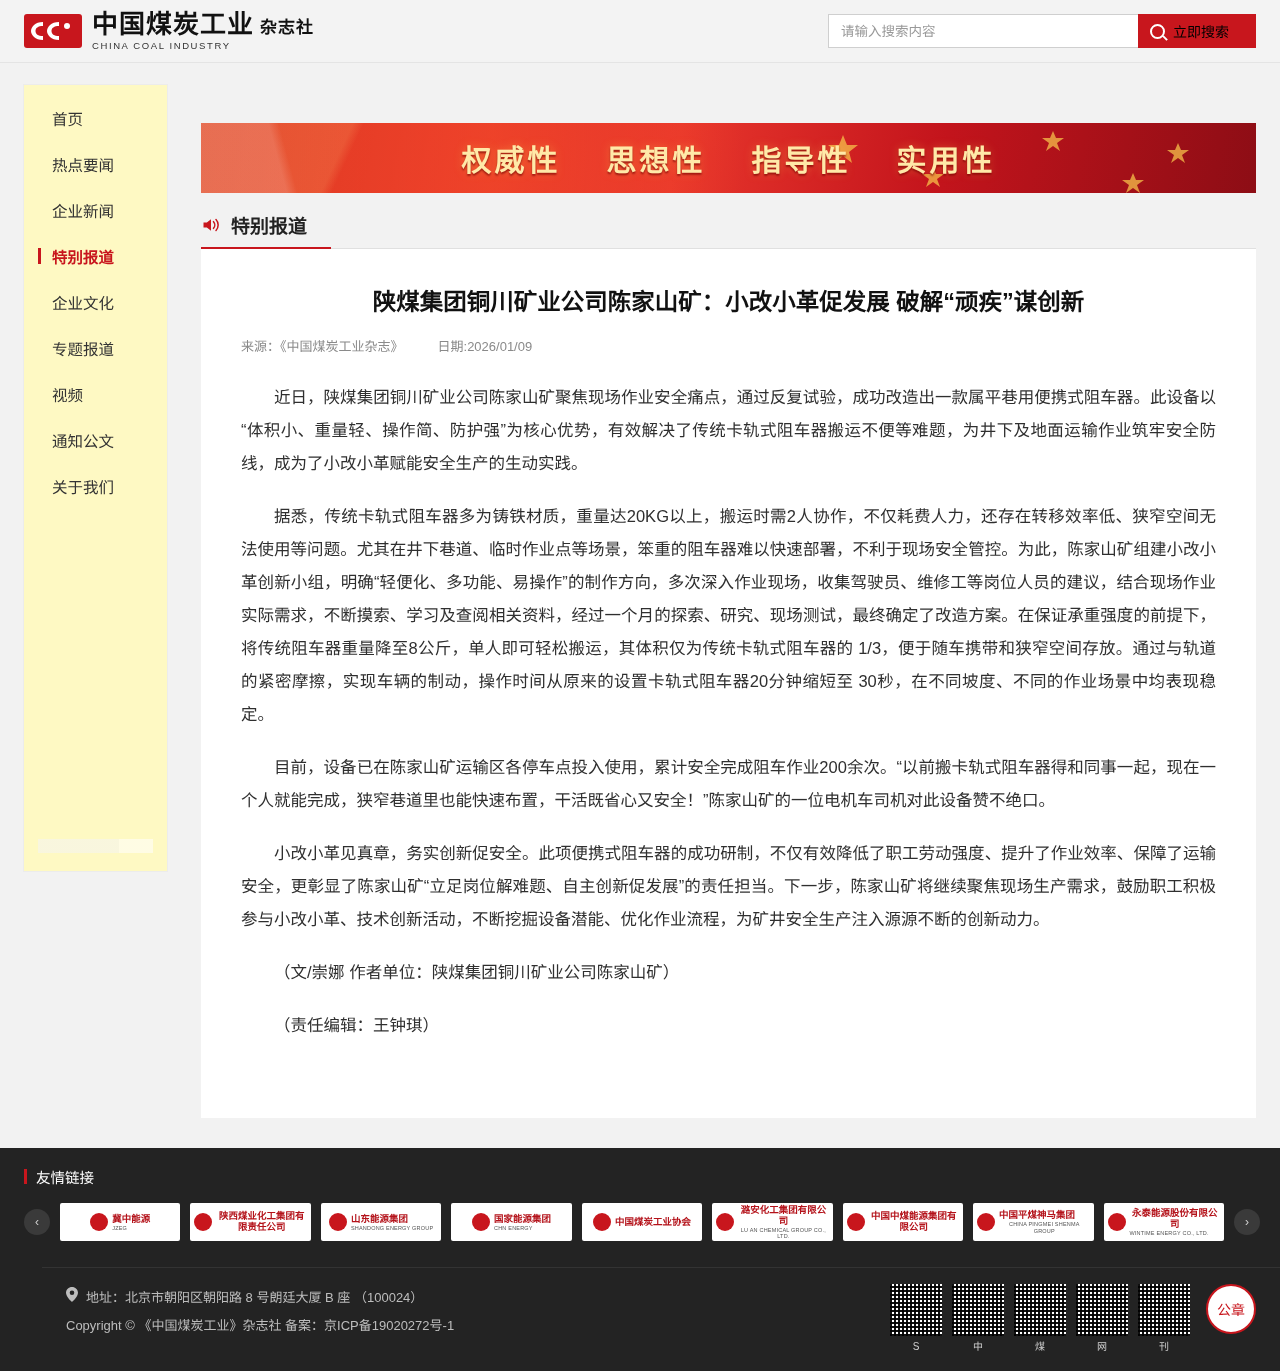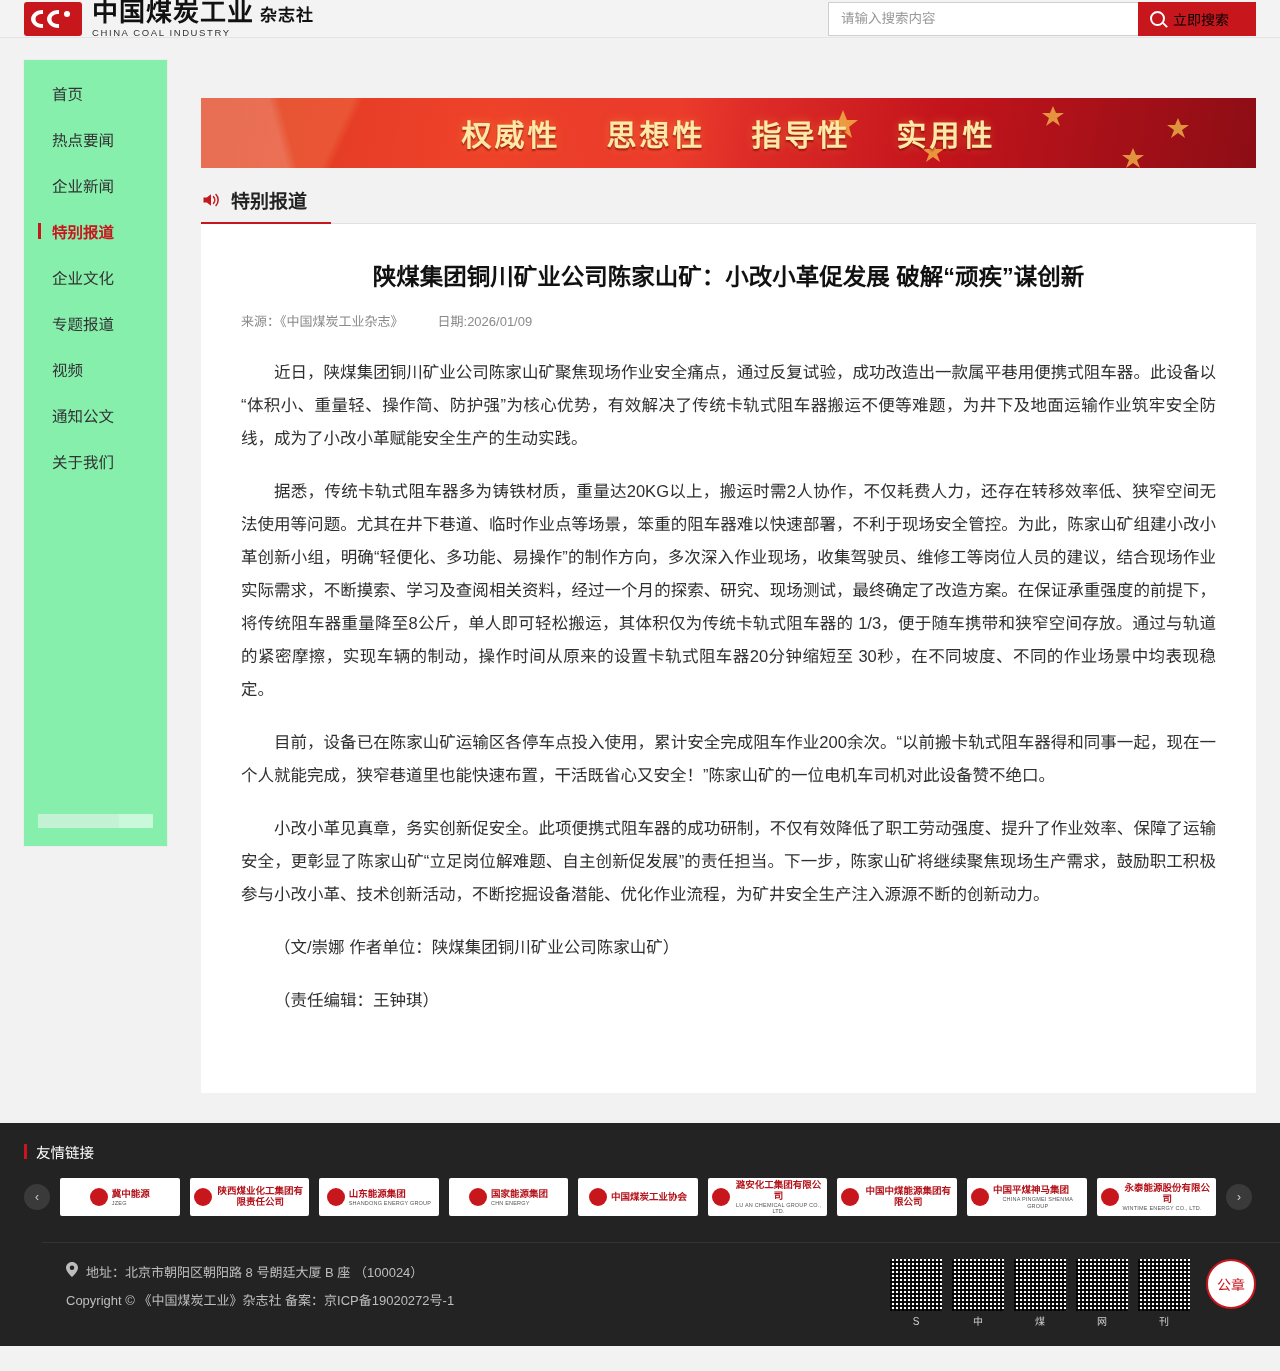--- a/index.html
+++ b/index.html
@@ -8,21 +8,21 @@
     width: 1280px;
     background: #f2f2f2;
     font-family: "Liberation Sans", "DejaVu Sans", sans-serif;
     color: #333;
     -webkit-font-smoothing: antialiased;
   }
 
   
   .header {
     background: #f3f3f3;
-    height: 38px;
+    height: 63px;
     display: flex;
     align-items: center;
     padding: 0 24px;
     border-bottom: 1px solid #e4e4e4;
   }
   .logo { display: flex; align-items: center; gap: 10px; }
   .logo-mark {
     width: 58px; height: 34px;
     background: #c8161d;
     border-radius: 3px;
@@ -62,21 +62,21 @@
   .search-btn .mag::after {
     content: ""; position: absolute; width: 2px; height: 6px; background: #fff;
     right: -3px; bottom: -4px; transform: rotate(-45deg);
   }
 
   
   .page { display: flex; gap: 0; background: #f2f2f2; padding: 22px 24px 30px 24px; align-items: flex-start; }
 
   
   .sidebar {
-    width: 143px; background: #86efac; flex: none;
+    width: 143px; background: #fef9c3; flex: none;
     padding: 10px 0 18px 0; margin-right: 34px;
     box-shadow: 0 0 0 1px #ececec;
   }
   .nav-item {
     height: 46px; display: flex; align-items: center;
     padding-left: 28px; font-size: 15.5px; color: #333;
     cursor: pointer; position: relative;
   }
   .nav-item.active { color: #c8161d; font-weight: bold; }
   .nav-item.active::before {
@@ -140,21 +140,21 @@
     display: flex; justify-content: flex-start; gap: 34px;
   }
   .article-body p {
     font-size: 16.5px; line-height: 2.0; color: #2f2f2f;
     margin: 0 0 20px 0; text-align: justify; text-indent: 2em;
   }
   .article-body p.noindent { text-indent: 2em; }
 
   
   .footer { background: #232323; color: #cfcfcf; padding: 0; }
-  .friend-links { padding: 18px 28px 10px 24px; }
+  .friend-links { padding: 18px 20px 10px 24px; }
   .friend-title {
     font-size: 14.5px; color: #fff; display: flex; align-items: center; gap: 9px;
     margin-bottom: 16px;
   }
   .friend-title::before { content: ""; width: 3px; height: 15px; background: #c8161d; display: inline-block; }
   .links-row { display: flex; align-items: center; gap: 10px; }
   .arrow-btn {
     width: 26px; height: 26px; border-radius: 50%;
     background: #3a3a3a; color: #cfcfcf; flex: none;
     display: flex; align-items: center; justify-content: center;

